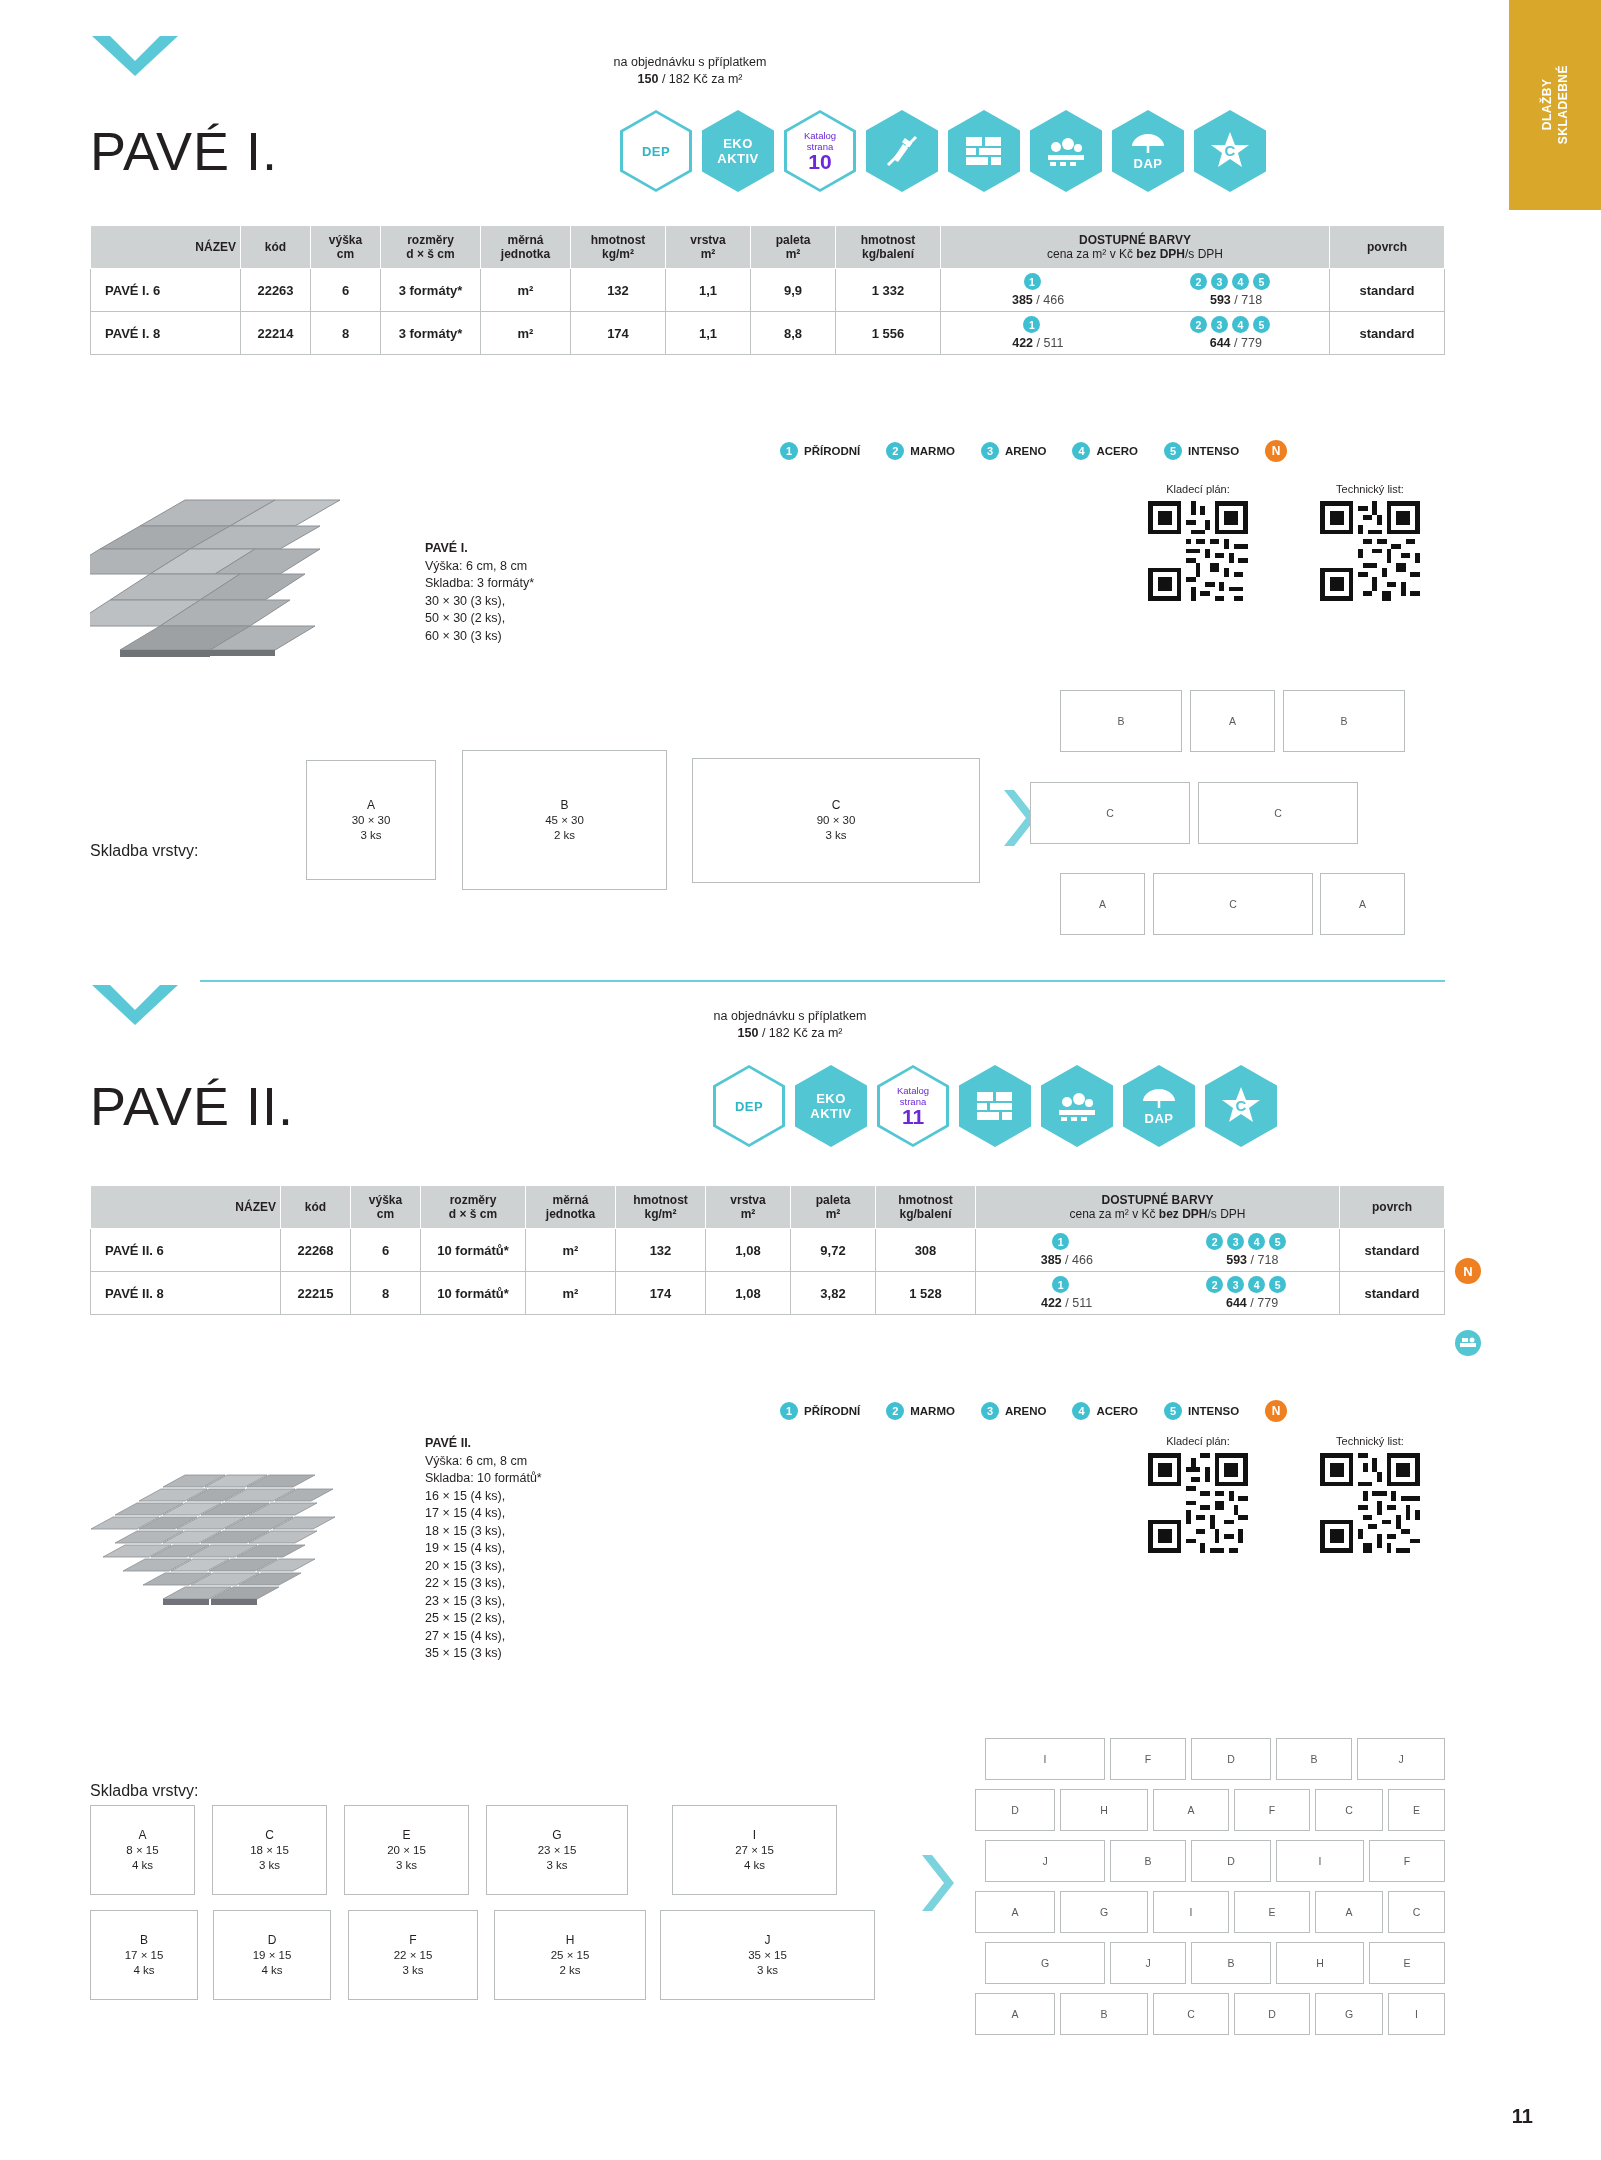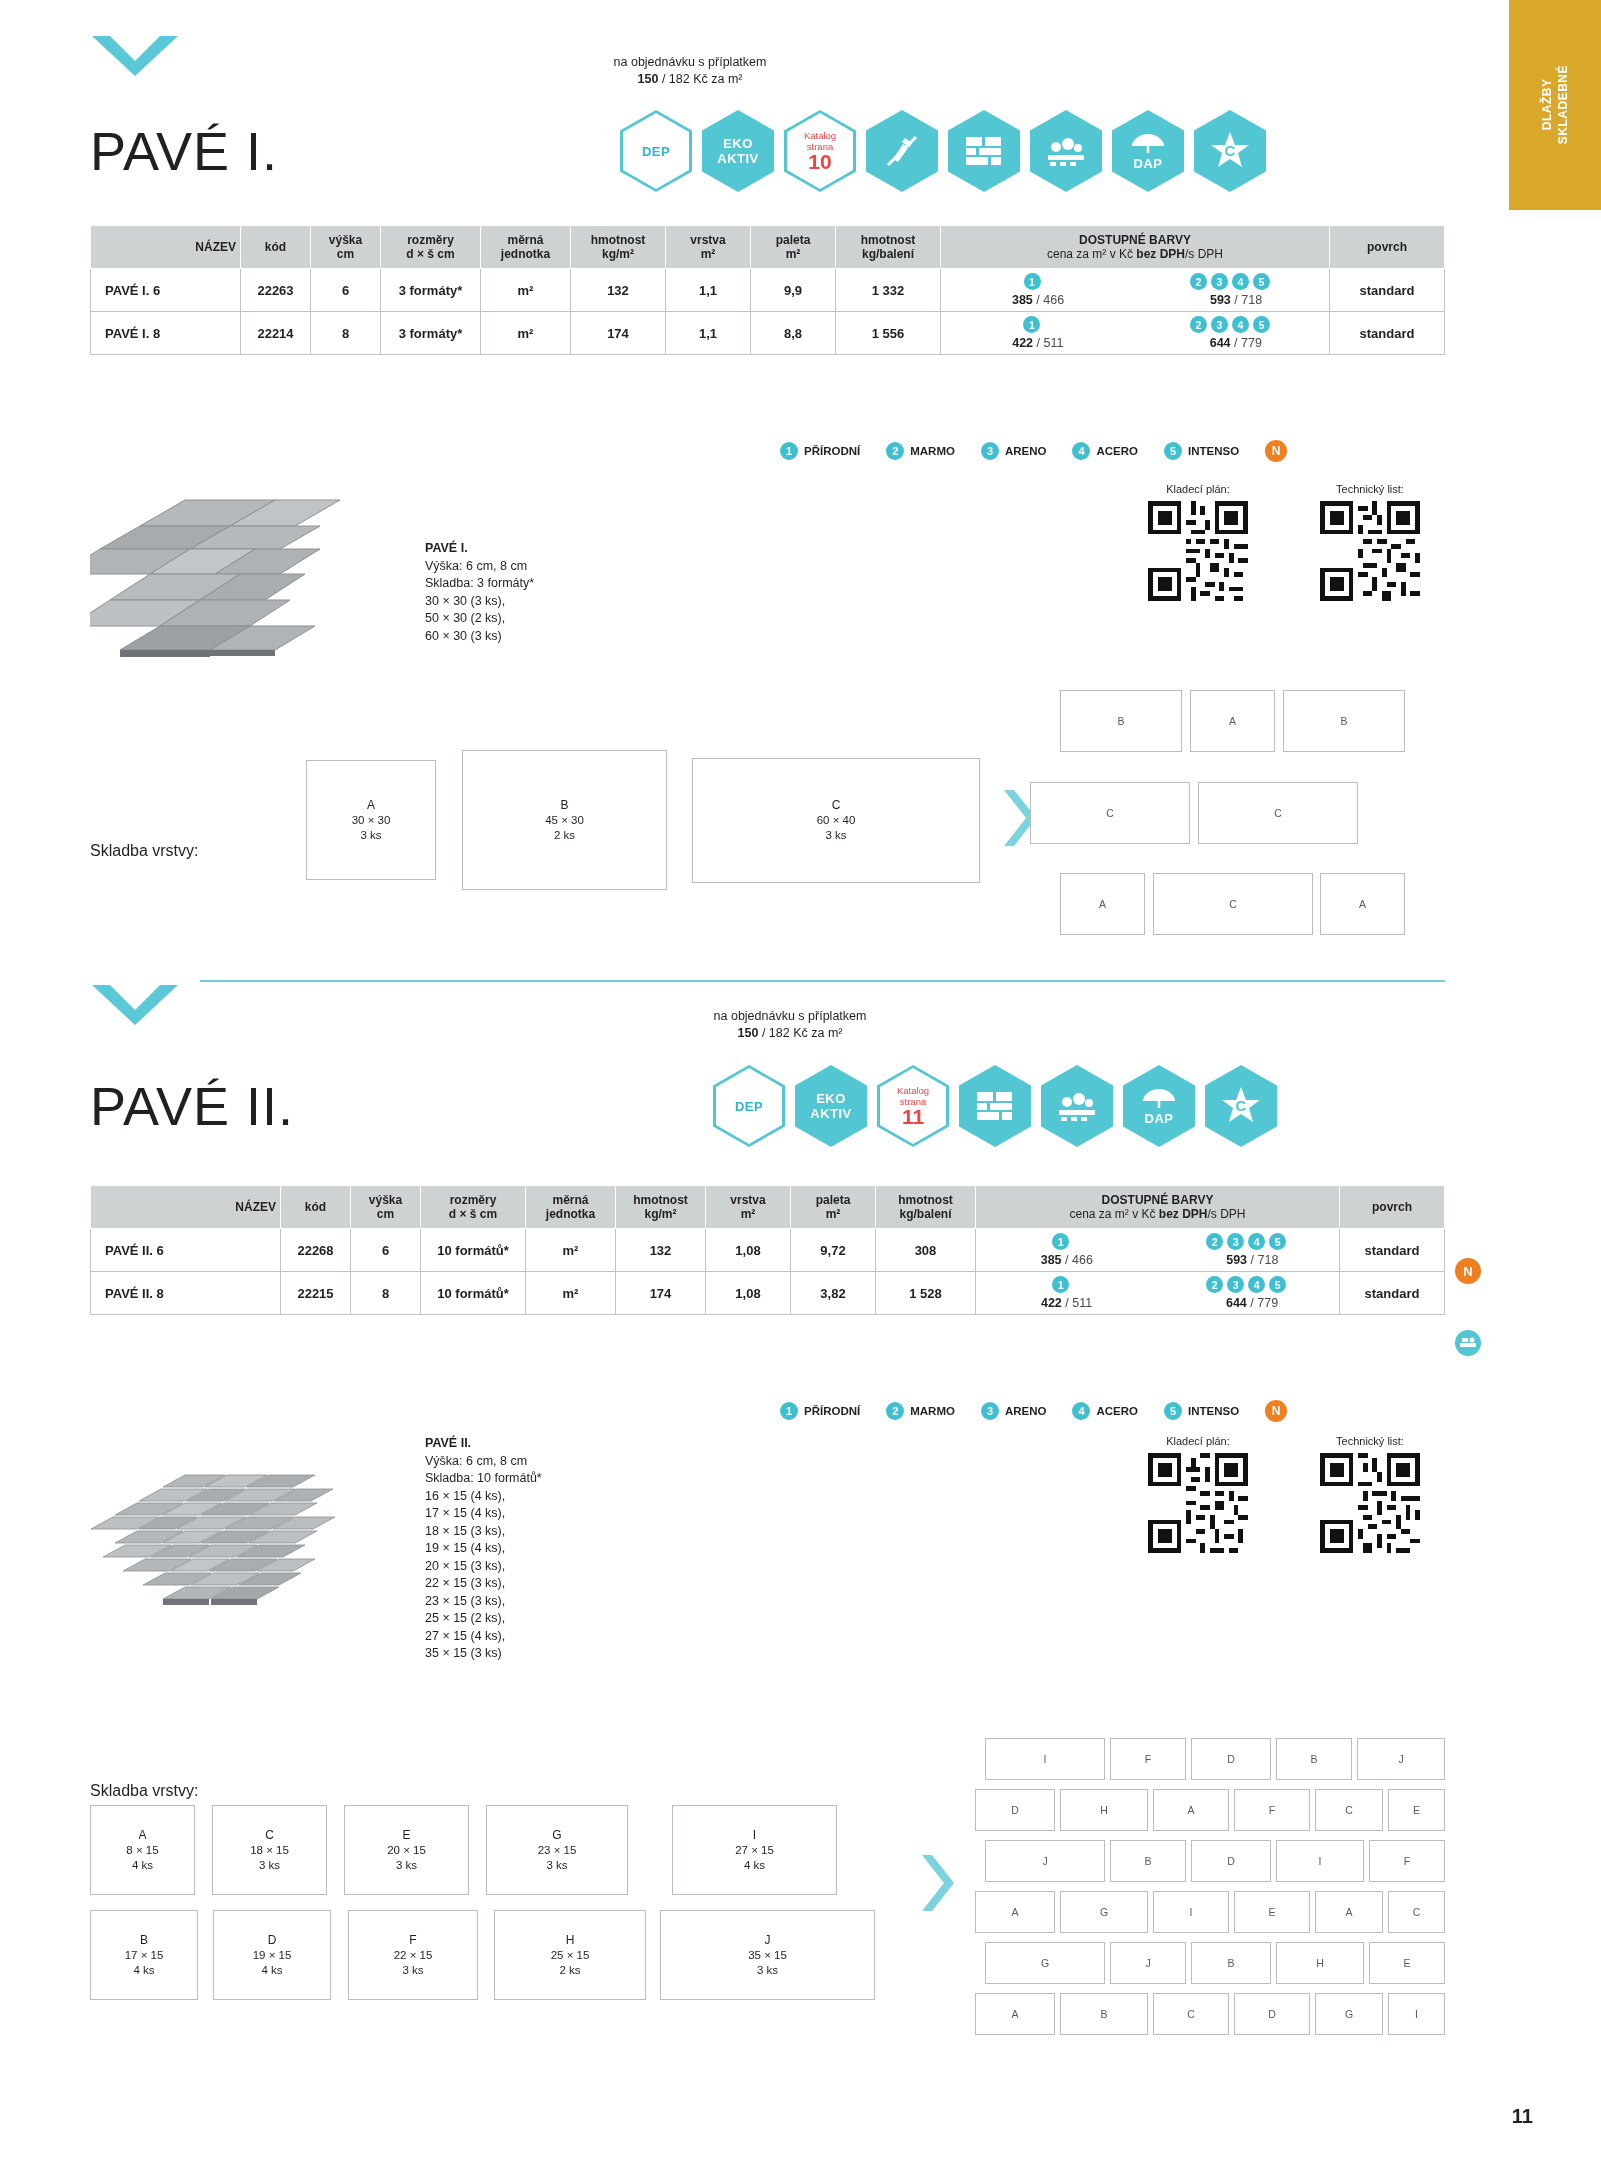--- a/index.html
+++ b/index.html
@@ -61,21 +61,21 @@
   .hex.outline .ring {
     position:absolute; inset:0;
     background:#53c6d4;
     clip-path:polygon(50% 0%, 100% 25%, 100% 75%, 50% 100%, 0% 75%, 0% 25%);
   }
   .hex.outline .inner {
     position:absolute; inset:3px;
     background:#ffffff;
     clip-path:polygon(50% 0%, 100% 25%, 100% 75%, 50% 100%, 0% 75%, 0% 25%);
     display:flex; align-items:center; justify-content:center; flex-direction:column;
-    color:#ef4444;
+    color:#6d28d9;
   }
   .hex .lbl { font-size:13px; font-weight:bold; letter-spacing:.5px; }
   .hex .lbl-sm { font-size:9.5px; line-height:11px; }
   .hex .big { font-size:21px; font-weight:bold; line-height:20px; }
   .hex svg { display:block; }
 
   
   table.prod {
     position:absolute;
     border-collapse:collapse;
@@ -513,21 +513,21 @@
     <div>30 × 30</div>
     <div>3 ks</div>
   </div>
   <div class="fmtbox" style="left:462px; top:750px; width:205px; height:140px;">
     <div class="nm">B</div>
     <div>45 × 30</div>
     <div>2 ks</div>
   </div>
   <div class="fmtbox" style="left:692px; top:758px; width:288px; height:125px;">
     <div class="nm">C</div>
-    <div>60 × 40</div>
+    <div>90 × 30</div>
     <div>3 ks</div>
   </div>
 
   <div class="arrow-chev" style="left:1000px; top:790px;">
     <svg width="40" height="56" viewBox="0 0 40 56">
         <path d="M4,0 L14,0 L36,28 L14,56 L4,56 L26,28 Z" fill="#7bd3de"></path>
       </svg>
   </div>
 
   <div class="layoutbox" style="left:1060px; top:690px; width:122px; height:62px;">

